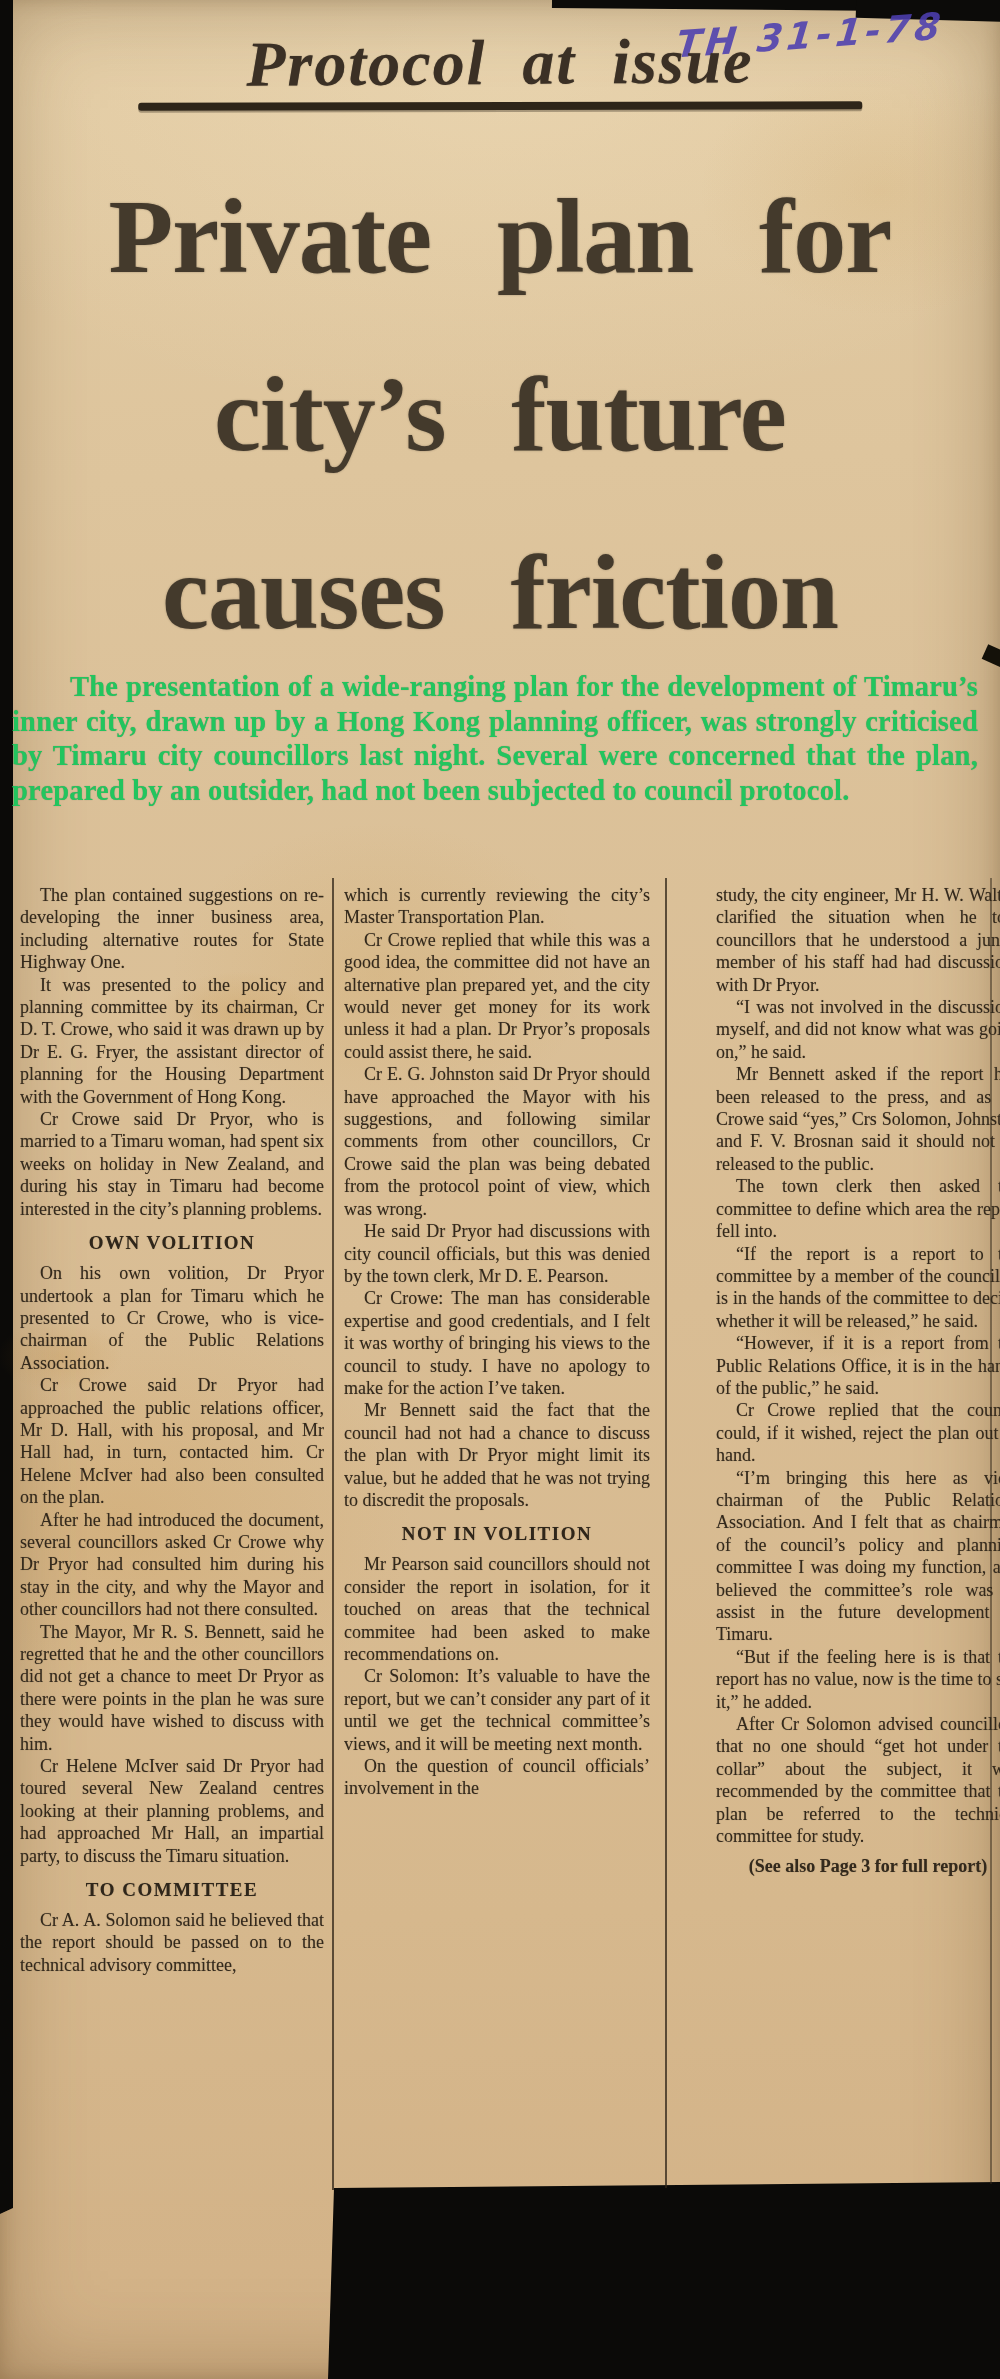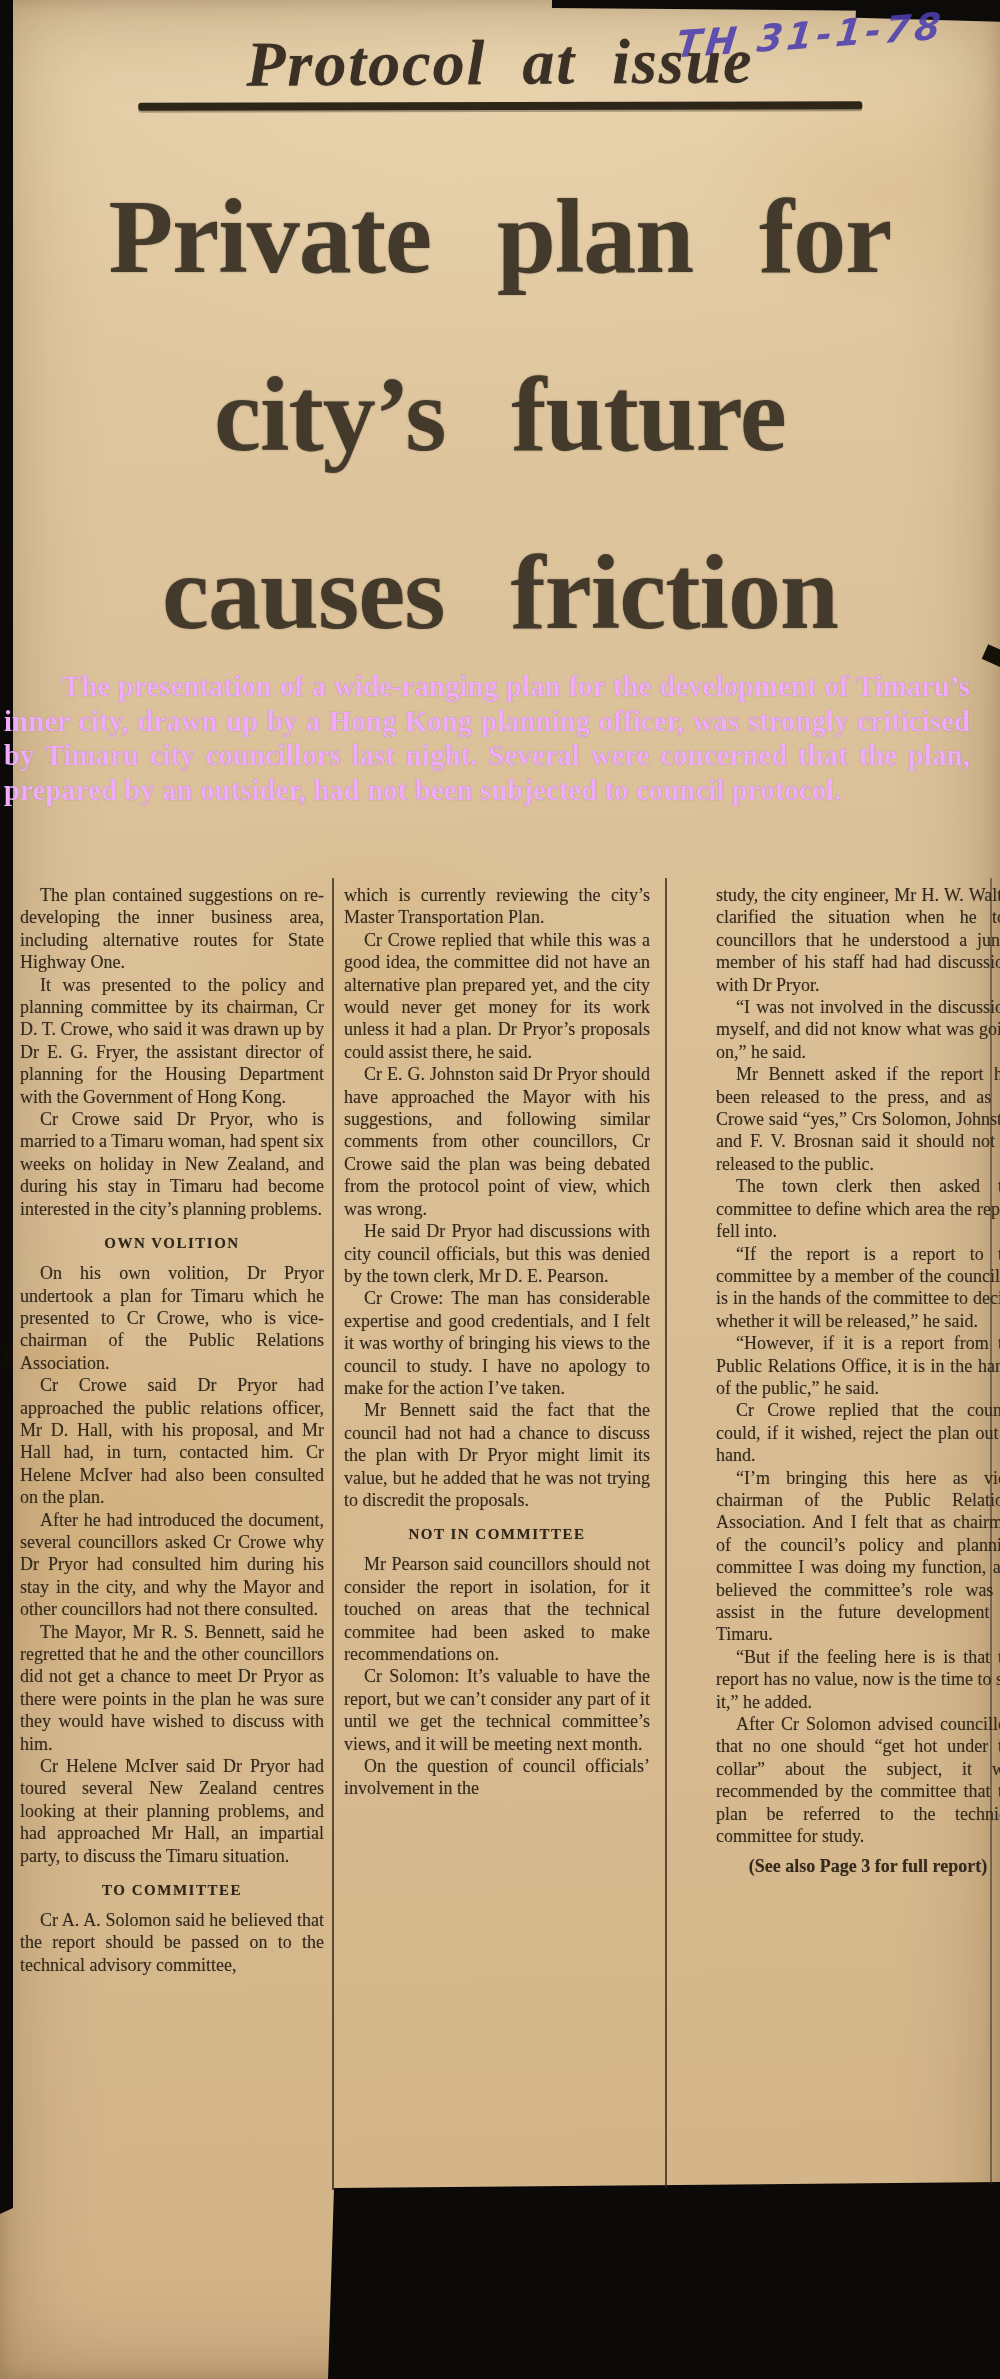--- a/index.html
+++ b/index.html
@@ -50,38 +50,38 @@
     box-shadow:0 2px 0 rgba(46,37,25,.35);transform:rotate(.3deg);}
   
   .headline{
     position:absolute;z-index:6;left:0;top:148px;width:1000px;margin:0;
     text-align:center;font-size:106px;line-height:178px;font-weight:bold;
     color:#443a2c;letter-spacing:-1px;word-spacing:.38em;
     text-shadow:0 0 2px rgba(68,58,44,.45);
   }
   
   .lede{
-    position:absolute;z-index:6;left:4px;top:670px;width:966px;margin:0;
-    font-size:28.5px;line-height:34.5px;font-weight:bold;color:#f0abfc;
+    position:absolute;z-index:6;left:12px;top:670px;width:966px;margin:0;
+    font-size:28.5px;line-height:34.5px;font-weight:bold;color:#22c55e;
     text-align:justify;text-indent:58px;letter-spacing:.2px;
     text-shadow:0 0 1px rgba(51,42,29,.4);
   }
   
   .col{
     position:absolute;z-index:6;top:884px;overflow:hidden;
     font-size:18px;line-height:22.4px;color:#33291c;text-align:justify;
     text-shadow:0 0 1px rgba(51,41,28,.35);
   }
   .col-1{left:20px;width:304px;height:1495px;}
   .col-2{left:344px;width:306px;height:1308px;}
   .col-3{left:716px;width:304px;height:1310px;}
   .para{margin:0;text-indent:20px;}
   .para.noindent{text-indent:0;}
   .subhead{
-    margin:12px 0 8px;font-size:15px;line-height:22px;text-align:center;
+    margin:12px 0 8px;font-size:19px;line-height:22px;text-align:center;
     font-weight:bold;letter-spacing:1.5px;text-indent:0;color:#2f261a;
   }
   .note{margin:8px 0 0;font-weight:bold;text-indent:0;text-align:justify;text-align-last:center;}
   .divider{position:absolute;z-index:6;top:878px;width:2px;background:rgba(48,37,24,.75);}
   .divider-1{left:332px;height:1312px;}
   .divider-2{left:665px;height:1310px;}
   .divider-right{left:990px;height:1306px;width:2px;background:rgba(48,37,24,.5);}
 </style>
 </head>
 <body>
@@ -121,21 +121,21 @@
       <h4 class="subhead">TO COMMITTEE</h4>
       <p class="para">Cr A. A. Solomon said he believed that the report should be passed on to the technical advisory committee,</p>
     </div>
   <div class="col col-2">
       <p class="para noindent">which is currently reviewing the city’s Master Transportation Plan.</p>
       <p class="para">Cr Crowe replied that while this was a good idea, the committee did not have an alternative plan prepared yet, and the city would never get money for its work unless it had a plan. Dr Pryor’s proposals could assist there, he said.</p>
       <p class="para">Cr E. G. Johnston said Dr Pryor should have approached the Mayor with his suggestions, and following similar comments from other councillors, Cr Crowe said the plan was being debated from the protocol point of view, which was wrong.</p>
       <p class="para">He said Dr Pryor had discussions with city council officials, but this was denied by the town clerk, Mr D. E. Pearson.</p>
       <p class="para">Cr Crowe: The man has considerable expertise and good credentials, and I felt it was worthy of bringing his views to the council to study. I have no apology to make for the action I’ve taken.</p>
       <p class="para">Mr Bennett said the fact that the council had not had a chance to discuss the plan with Dr Pryor might limit its value, but he added that he was not trying to discredit the proposals.</p>
-      <h4 class="subhead">NOT IN COMMITTEE</h4>
+      <h4 class="subhead">NOT IN VOLITION</h4>
       <p class="para">Mr Pearson said councillors should not consider the report in isolation, for it touched on areas that the technical commitee had been asked to make recommendations on.</p>
       <p class="para">Cr Solomon: It’s valuable to have the report, but we can’t consider any part of it until we get the technical committee’s views, and it will be meeting next month.</p>
       <p class="para">On the question of council officials’ involvement in the</p>
     </div>
   <div class="col col-3">
       <p class="para noindent">study, the city engineer, Mr H. W. Walter, clarified the situation when he told councillors that he understood a junior member of his staff had had discussions with Dr Pryor.</p>
       <p class="para">“I was not involved in the discussions myself, and did not know what was going on,” he said.</p>
       <p class="para">Mr Bennett asked if the report had been released to the press, and as Cr Crowe said “yes,” Crs Solomon, Johnston and F. V. Brosnan said it should not be released to the public.</p>
       <p class="para">The town clerk then asked the committee to define which area the report fell into.</p>
       <p class="para">“If the report is a report to the committee by a member of the council, it is in the hands of the committee to decide whether it will be released,” he said.</p>

